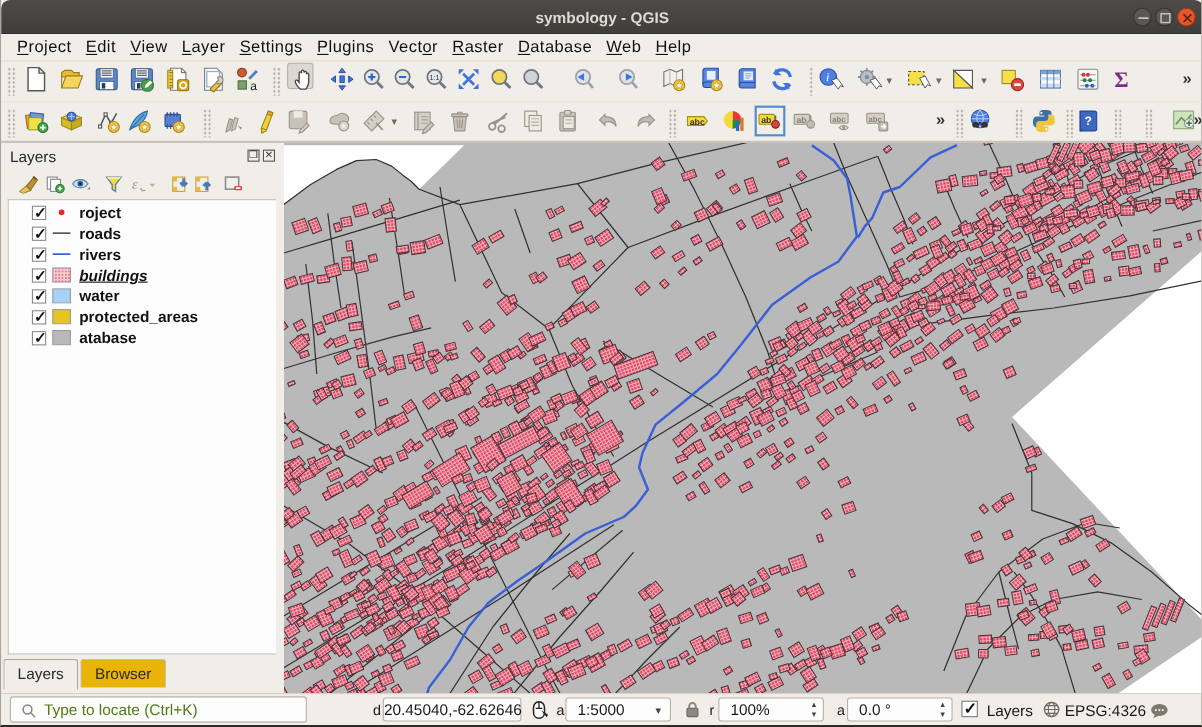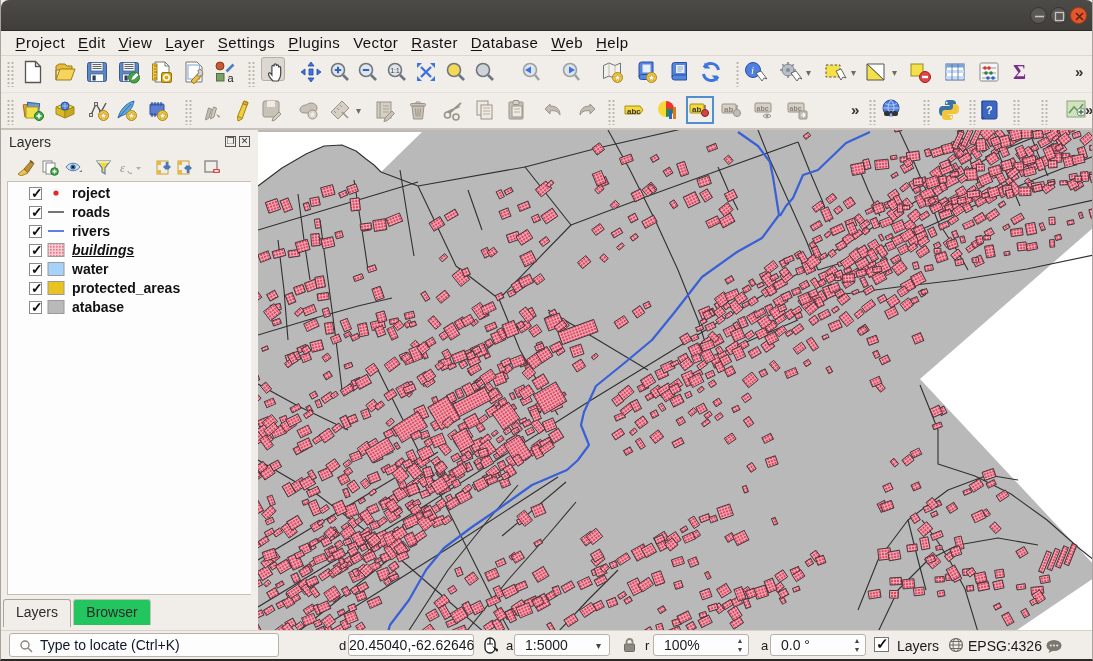--- a/index.html
+++ b/index.html
@@ -38,31 +38,32 @@
   border:1px solid #c5bfb8; border-right:none; }
 .lrow { position:absolute; left:14px; height:19px; }
 .cb { position:absolute; left:7px; top:3px; width:13px; height:13px; background:#fff; border:1px solid #8a8a8a; }
 .cb:after { content:"\2713"; position:absolute; left:1px; top:-3px; font-size:14px; font-weight:bold; color:#111; }
 .sym { position:absolute; left:25px; top:2px; }
 .lbl { position:absolute; left:50px; top:1px; font-size:14px; font-weight:bold; color:#111; white-space:nowrap; }
 .tabs { position:absolute; left:0; top:598px; width:250px; height:29px; }
 .tab { position:absolute; top:1px; height:26px; font-size:14px; color:#2b2b2b; text-align:center;
   padding-top:4px; border:1px solid #c5bfb8; border-bottom:none; border-radius:3px 3px 0 0; }
 .tab1 { left:2px; width:68px; background:#f1ede8; border-color:#aaa49c; height:28px; }
-.tab2 { left:72px; width:78px; background:#22c55e; }
+.tab2 { left:72px; width:78px; background:#eab308; }
 .splitter { position:absolute; left:250px; top:130px; width:7px; height:500px; background:#f1ede8; }
 .mapwrap { position:absolute; left:257px; top:130px; width:836px; height:500px; background:#fff; overflow:hidden; }
 .statusbar { position:absolute; left:0; top:630px; width:1093px; height:30px; background:#f1ede8;
   border-top:1px solid #d8d2cb; font-size:13px; color:#1a1a1a; }
 .sbox { position:absolute; background:#fdfdfd; border:1px solid #b7b1a9; border-radius:3px; }
 .sbtxt { font-size:14px; color:#1a1a1a; }
 .slabel { position:absolute; font-size:13px; color:#1a1a1a; }
 .spintxt { position:absolute; right:6px; top:1px; font-size:8px; line-height:9px; color:#444; text-align:center; }
 </style></head><body>
 <div class="titlebar">
+    <div class="title">symbology - QGIS</div>
     <div class="winbtn" style="left:1029px;">
       <svg width="17" height="17" viewBox="0 0 17 17" xmlns="http://www.w3.org/2000/svg">
         <path d="M4 8.5h9" stroke="#c9c5be" stroke-width="1.6"></path>
       </svg>
     </div>
     <div class="winbtn" style="left:1049px;">
       <svg width="17" height="17" viewBox="0 0 17 17" xmlns="http://www.w3.org/2000/svg">
         <rect x="4.5" y="4.5" width="8" height="8" fill="none" stroke="#c9c5be" stroke-width="1.3"></rect>
       </svg>
     </div>
@@ -1938,21 +1939,21 @@
         <rect x="674.7" y="293.4" width="9.2" height="4.9" transform="rotate(-20 679.3 295.8)"></rect>
         <rect x="673.3" y="276.9" width="9.9" height="8.8" transform="rotate(-25 678.2 281.3)"></rect>
       </g>
     </svg></div>
 <div class="statusbar">
     <div class="sbox" style="left:8px; top:2px; width:270px; height:24px;">
       <span style="position:absolute; left:9px; top:5px;"><svg width="14" height="14" viewBox="0 0 14 14" xmlns="http://www.w3.org/2000/svg">
           <circle cx="6" cy="6" r="4" fill="none" stroke="#8a857d" stroke-width="1.4"></circle>
           <path d="M9 9l4 4" stroke="#8a857d" stroke-width="1.4"></path>
         </svg></span>
-      <span style="position:absolute; left:30px; top:3px; color:#0f172a; font-size:14px;">Type to locate (Ctrl+K)</span>
+      <span style="position:absolute; left:30px; top:3px; color:#4d7c0f; font-size:14px;">Type to locate (Ctrl+K)</span>
     </div>
     <div class="slabel" style="left:338px; top:7px;">d</div>
     <div class="sbox sbtxt" style="left:347px; top:3px; width:126px; height:22px; text-align:center; padding-top:2px;">20.45040,-62.62646</div>
     <div class="slabel" style="left:481px; top:5px;"><svg width="16" height="18" viewBox="0 0 16 18" xmlns="http://www.w3.org/2000/svg">
         <path d="M8 2C5 2 3 4.5 3 7.5v4C3 14.5 5 17 8 17s5-2.5 5-5.5v-4C13 4.5 11 2 8 2z" fill="#fff" stroke="#222" stroke-width="1.4"></path>
         <path d="M8 2v6M5 8h6" stroke="#222" stroke-width="1.2"></path>
         <path d="M10 10l5 6 1.5-2.5L19 15z" fill="#222"></path>
       </svg></div>
     <div class="slabel" style="left:505px; top:7px;">a</div>
     <div class="sbox sbtxt" style="left:513px; top:3px; width:96px; height:22px; padding:2px 0 0 10px;">1:5000<span style="position:absolute; right:8px; top:5px; color:#444; font-size:10px;">▾</span></div>

